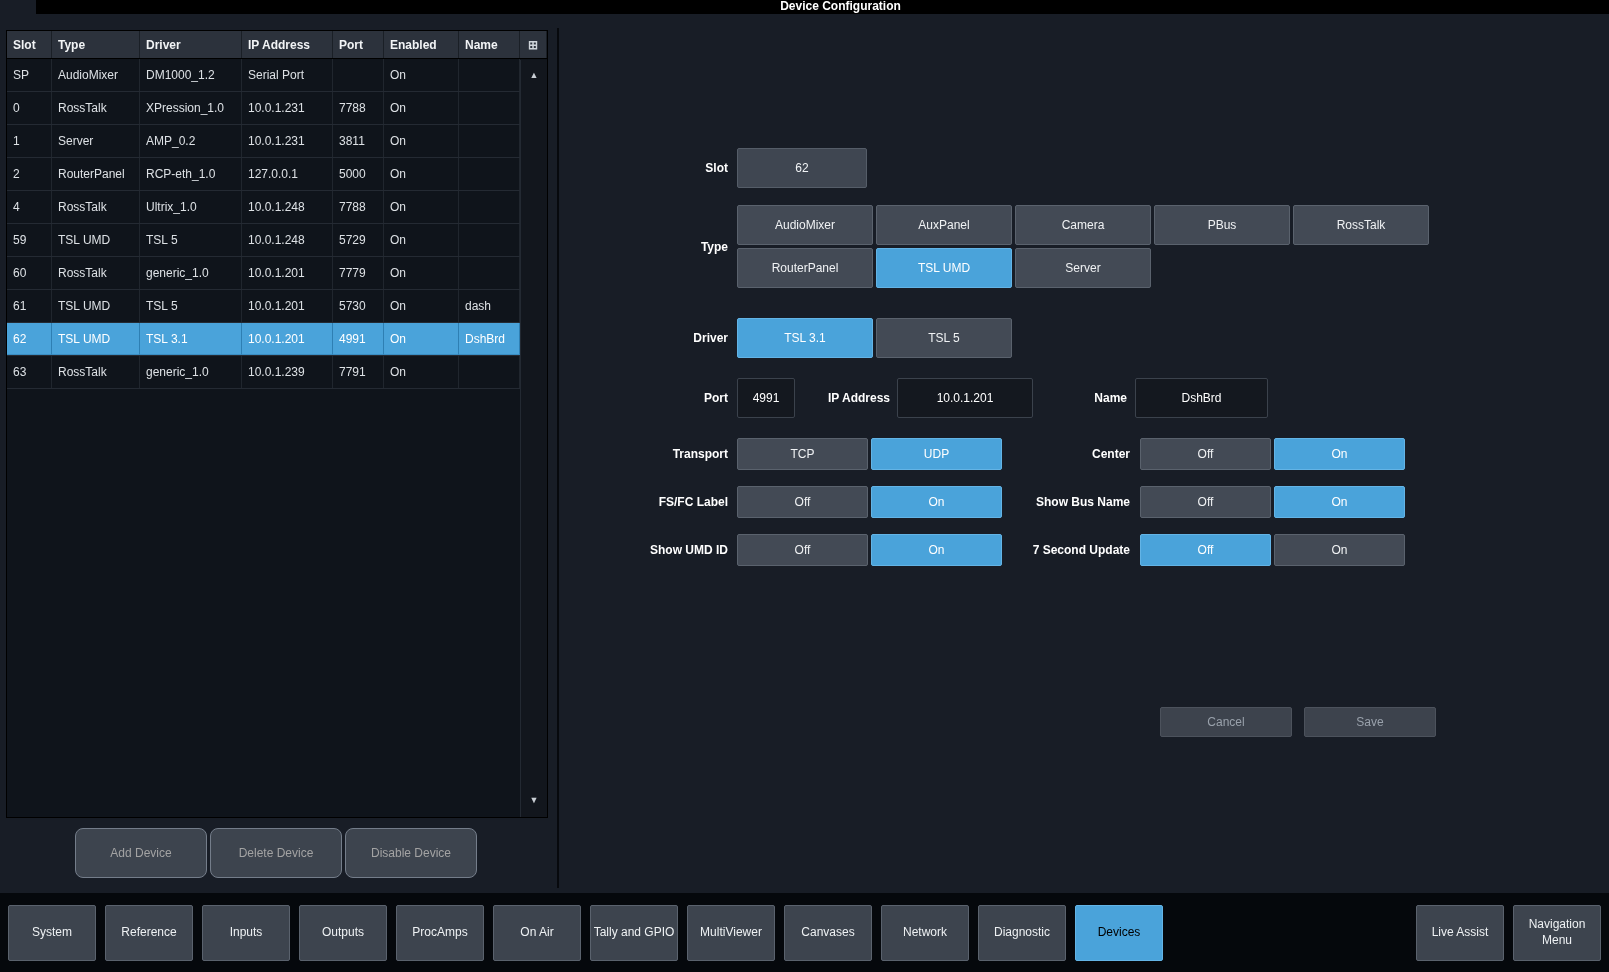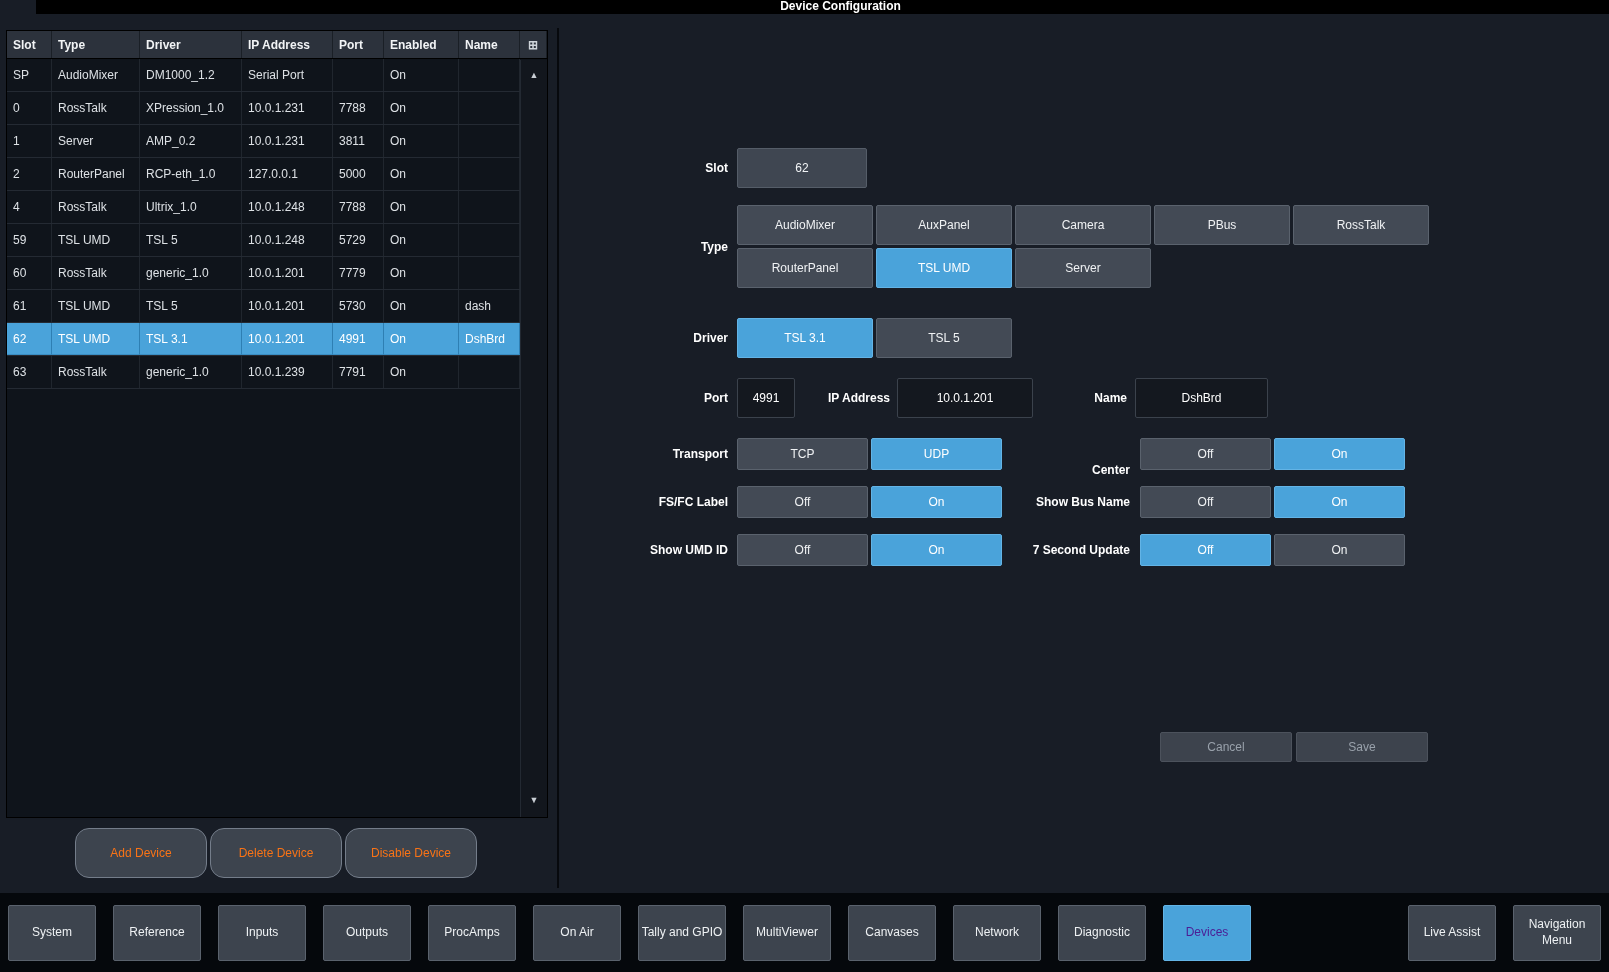--- a/index.html
+++ b/index.html
@@ -39,38 +39,38 @@
     background:#12161d;border-left:1px solid #232932;
   }
   .sb{
     position:absolute;left:0;width:100%;height:18px;display:flex;align-items:center;
     justify-content:center;font-size:9px;color:#c9ced4;
   }
   .sb.up{top:6px}.sb.down{bottom:8px}
   
   .table-actions{position:absolute;left:75px;top:828px;display:flex;gap:3px}
   .act-btn{
-    width:132px;height:50px;background:#3d444e;border:1px solid #747d8a;border-radius:14px;
-    color:#f97316;font-size:12px;display:flex;align-items:center;justify-content:center;
+    width:132px;height:50px;background:#3d444e;border:1px solid #747d8a;border-radius:8px;
+    color:#a3a3a3;font-size:12px;display:flex;align-items:center;justify-content:center;
   }
   
   .divider-v{position:absolute;left:557px;top:28px;width:2px;height:860px;background:#07090d}
   
   .flabel{
     position:absolute;font-size:12px;font-weight:bold;color:#fff;
     display:flex;align-items:center;justify-content:flex-end;text-align:right;
   }
   .slot-label{left:640px;top:148px;width:88px;height:40px}
   .type-label{left:640px;top:205px;width:88px;height:83px}
   .driver-label{left:640px;top:318px;width:88px;height:40px}
   .port-label{left:640px;top:378px;width:88px;height:40px}
   .ip-label{left:796px;top:378px;width:94px;height:40px}
   .name-label{left:1037px;top:378px;width:90px;height:40px}
   .transport-label{left:600px;top:438px;width:128px;height:32px}
-  .center-label{left:1002px;top:454px;width:128px;height:32px}
+  .center-label{left:1002px;top:438px;width:128px;height:32px}
   .fsfc-label{left:600px;top:486px;width:128px;height:32px}
   .showbus-label{left:1002px;top:486px;width:128px;height:32px}
   .showumd-label{left:600px;top:534px;width:128px;height:32px}
   .onesec-label{left:1002px;top:534px;width:128px;height:32px}
 
   .slot-field{
     position:absolute;left:737px;top:148px;width:130px;height:40px;
     background:#3f4651;border:1px solid #555d68;border-radius:2px;
     display:flex;align-items:center;justify-content:center;font-size:12px;color:#f2f4f6;
   }
@@ -93,38 +93,38 @@
   .type-row1{left:737px;top:205px}
   .type-row2{left:737px;top:248px}
   .driver-row{left:737px;top:318px}
   .transport-row{left:737px;top:438px}
   .center-row{left:1140px;top:438px}
   .fsfc-row{left:737px;top:486px}
   .showbus-row{left:1140px;top:486px}
   .showumd-row{left:737px;top:534px}
   .onesec-row{left:1140px;top:534px}
 
-  .form-actions{position:absolute;left:1160px;top:732px;display:flex;gap:4px}
+  .form-actions{position:absolute;left:1160px;top:707px;display:flex;gap:12px}
   .dim-btn{
     width:132px;height:30px;background:#3d434d;border:1px solid #4c525c;border-radius:2px;
     color:#99a1ab;font-size:12px;display:flex;align-items:center;justify-content:center;
   }
   
   .navbar{
     position:absolute;left:0;bottom:0;width:100%;height:79px;background:#05080c;
     display:flex;align-items:center;gap:9px;padding:0 8px;
   }
-  .nav-left,.nav-right{display:flex;gap:17px}
+  .nav-left,.nav-right{display:flex;gap:9px}
   .nav-right{margin-left:auto}
   .nav-btn{
     width:88px;height:56px;background:#3d444e;border:1px solid #5a626d;border-radius:2px;
     color:#eef1f3;font-size:12px;display:flex;align-items:center;justify-content:center;
     text-align:center;padding:2px;line-height:1.3;
   }
-  .nav-btn.sel{background:#4aa3da;border-color:#63b4e6;color:#4c1d95}
+  .nav-btn.sel{background:#4aa3da;border-color:#63b4e6;color:#000000}
 </style>
 </head>
 <body>
 
 <div class="titlebar">Device Configuration</div>
 
 <div class="table-panel">
   <div class="thead">
     <div class="th c0">Slot</div>
     <div class="th c1">Type</div>

